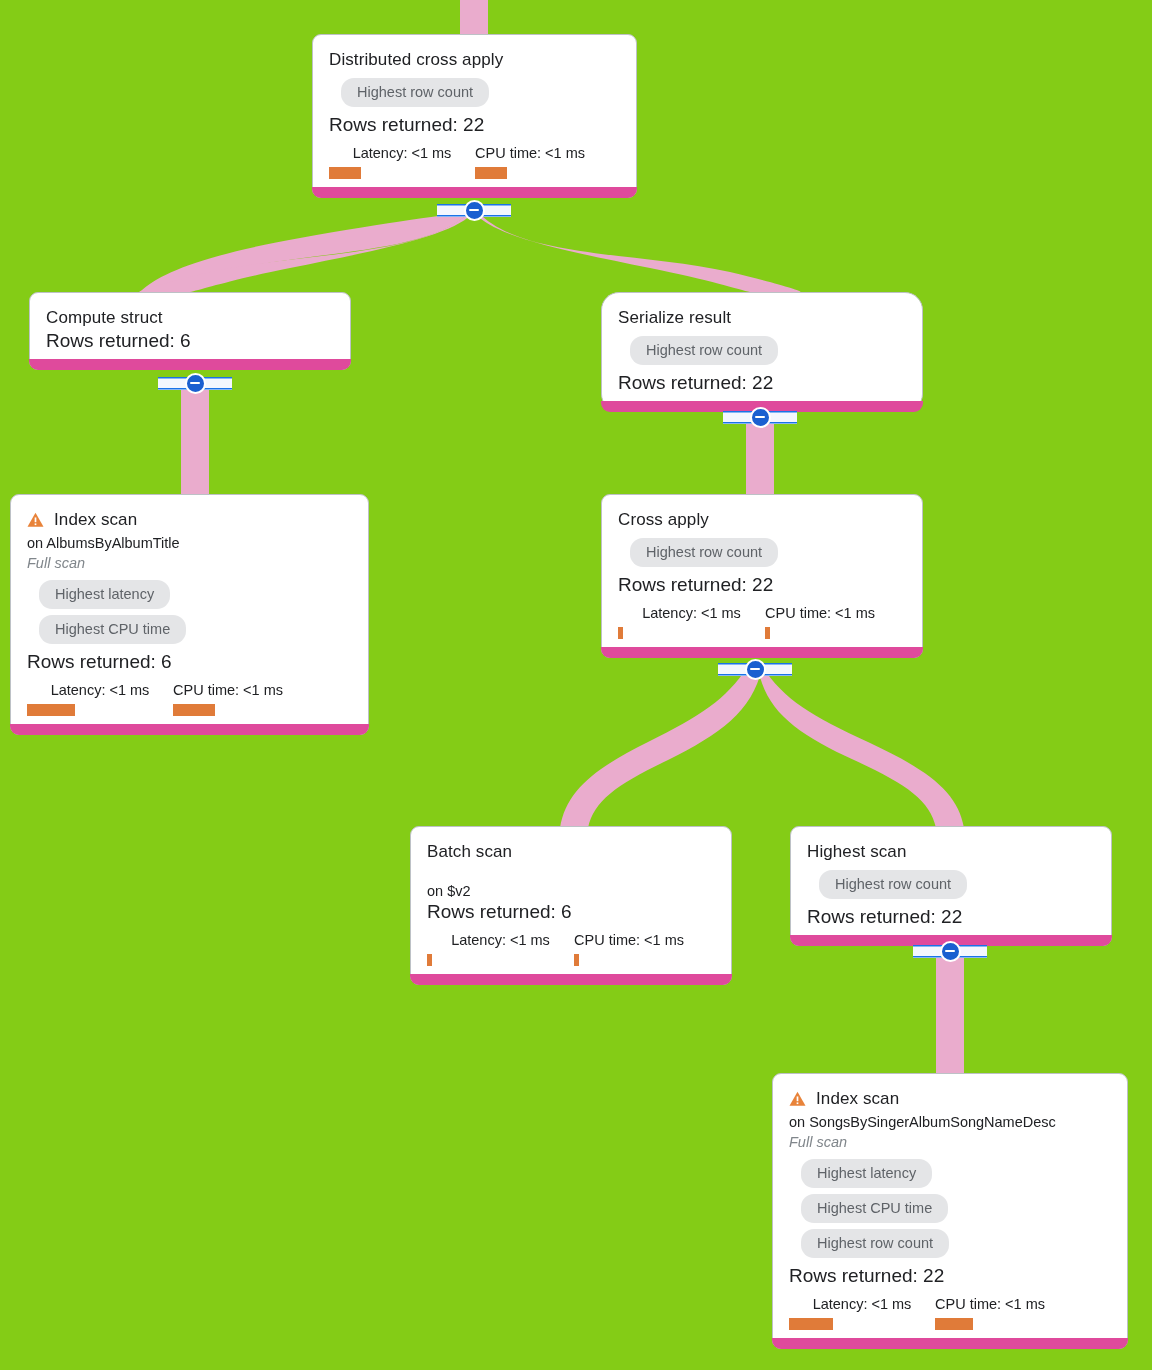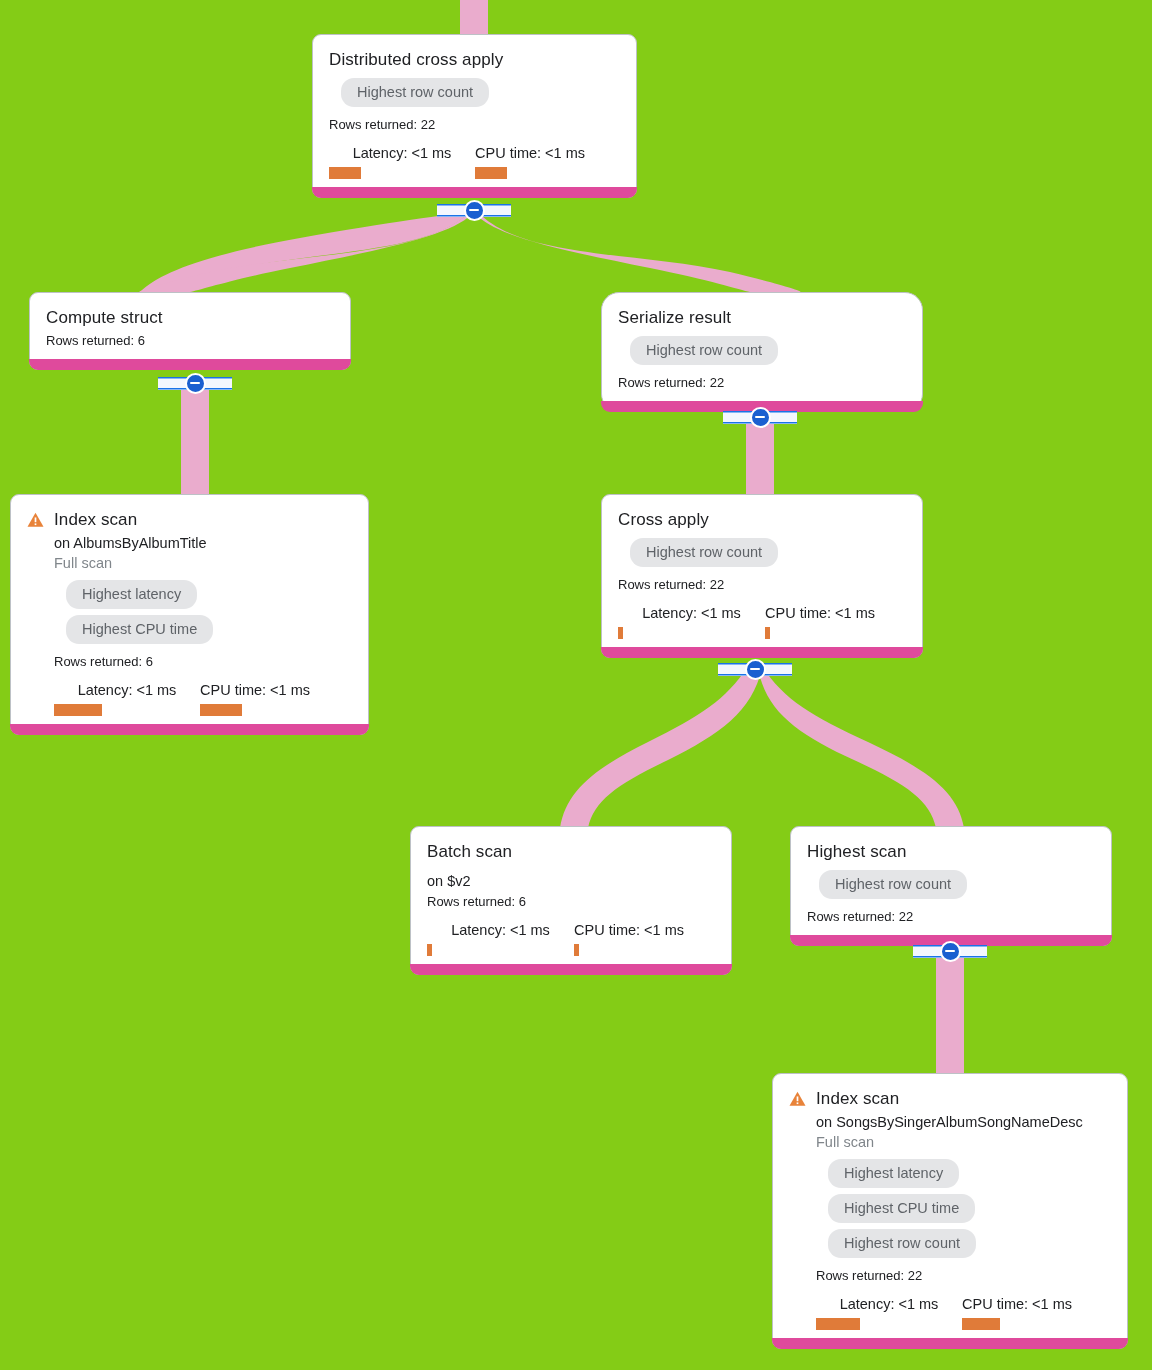--- a/index.html
+++ b/index.html
@@ -66,46 +66,46 @@
     font-size: 17px;
     line-height: 22px;
     color: #202124;
     font-weight: 400;
     letter-spacing: 0.1px;
   }
   .node-body {
     margin-top: 2px;
   }
   .node-body.indent {
-    margin-left: 27px;
   }
   .sub-line {
     font-size: 14.5px;
     line-height: 20px;
     color: #202124;
   }
   .sub-line.muted {
     color: #80868b;
+    font-style: italic;
   }
   .badge-row {
     margin-top: 4px;
   }
   .badge {
     display: inline-block;
     background: #e4e5e7;
     color: #5f6368;
     font-size: 14.5px;
     line-height: 18px;
     padding: 5px 16px 6px 16px;
     border-radius: 13px;
     margin: 3px 0 3px 12px;
     white-space: nowrap;
   }
   .rows-line {
-    font-size: 13px;
+    font-size: 19px;
     line-height: 20px;
     color: #202124;
     margin-top: 5px;
   }
   .metrics {
     display: flex;
     margin-top: 9px;
   }
   .metric {
     display: block;
@@ -332,21 +332,21 @@
   <div class="collapse" style="left:718px; top:657px;">
     <div class="rails"></div>
     <div class="knob"></div>
   </div>
 
   <div class="node has-bar" style="left:410px; top:826px; width:322px;">
     <div class="node-head">
       <div class="node-title">Batch scan</div>
     </div>
     <div class="node-body">
-      <div class="sub-line" style="margin-top:8px;">on $v2</div>
+      <div class="sub-line" style="margin-top:18px;">on $v2</div>
       <div class="rows-line" style="margin-top:1px;">Rows returned: 6</div>
       <div class="metrics">
         <div class="metric" style="width:147px;">
           <div class="metric-label">Latency: &lt;1 ms</div>
           <div class="metric-bar" style="width:5px;"></div>
         </div>
         <div class="metric">
           <div class="metric-label">CPU time: &lt;1 ms</div>
           <div class="metric-bar" style="width:5px;"></div>
         </div>

